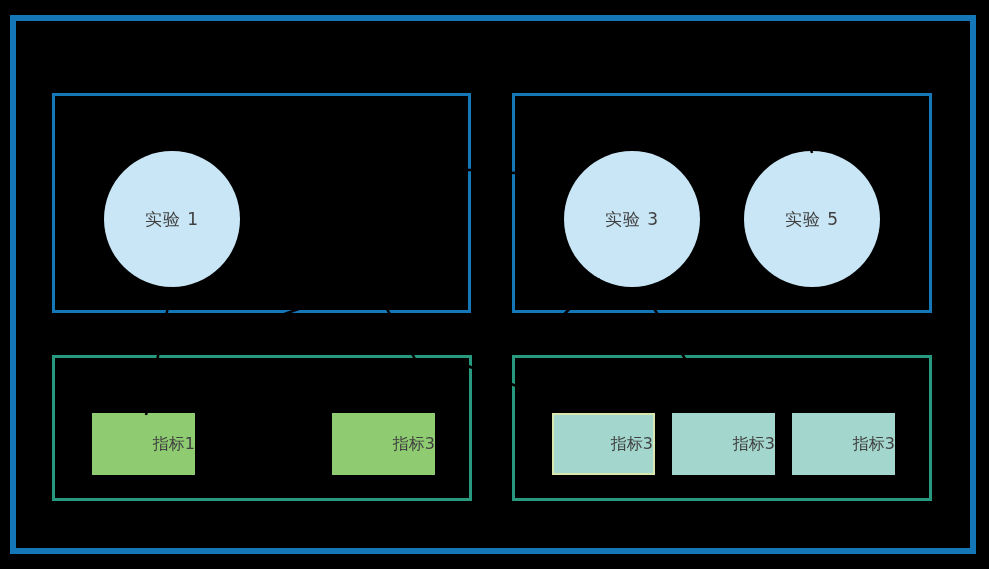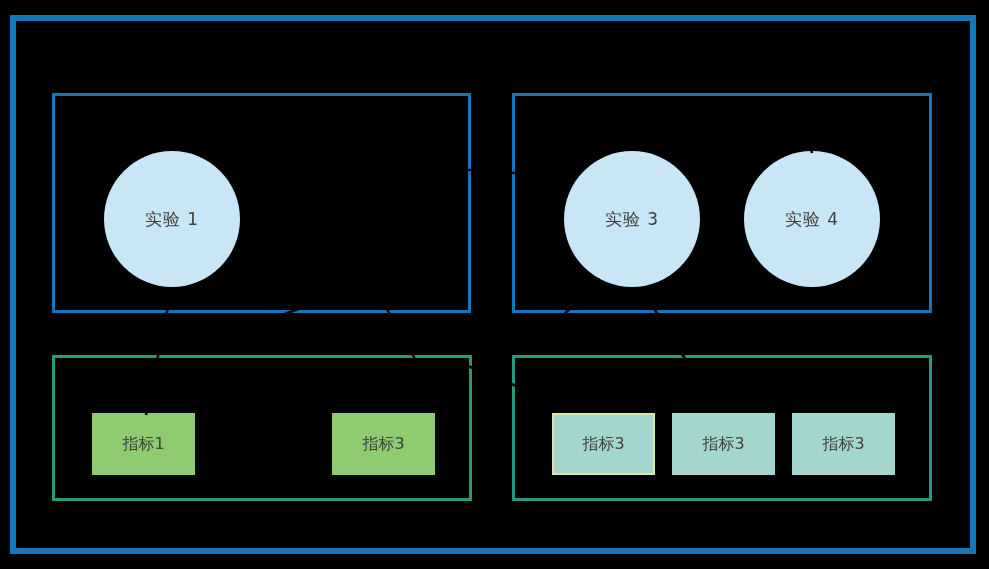--- a/index.html
+++ b/index.html
@@ -60,21 +60,21 @@
   }
   .exp-circle.pos-0 { left: 49px; text-align: right; }
   .exp-circle.pos-1 { left: 229px; }
   .metric-rect {
     position: absolute;
     top: 55px;
     width: 103px;
     height: 62px;
     display: flex;
     align-items: center;
-    justify-content: center;
+    justify-content: flex-end;
     color: #404040;
     font-size: 16px;
     box-sizing: border-box;
   }
   .metric-rect.pos-0 { left: 37px; }
   .metric-rect.pos-1 { left: 157px; }
   .metric-rect.pos-2 { left: 277px; }
   .metric-rect.green { background: #8fcb70; }
   .metric-rect.teal  { background: #a3d6cc; }
   .metric-rect.highlighted { border: 2px solid #d9e7ae; }
@@ -98,21 +98,21 @@
     <div class="exp-circle pos-0">
       <span>实验 1</span>
     </div>
   </div>
 
   <div class="exp-box right">
     <div class="exp-circle pos-0">
       <span>实验 3</span>
     </div>
     <div class="exp-circle pos-1">
-      <span>实验 4</span>
+      <span>实验 5</span>
     </div>
   </div>
 
   <div class="metric-box left">
     <div class="metric-rect green pos-0">
       <span>指标1</span>
     </div>
     <div class="metric-rect green pos-2">
       <span>指标3</span>
     </div>

